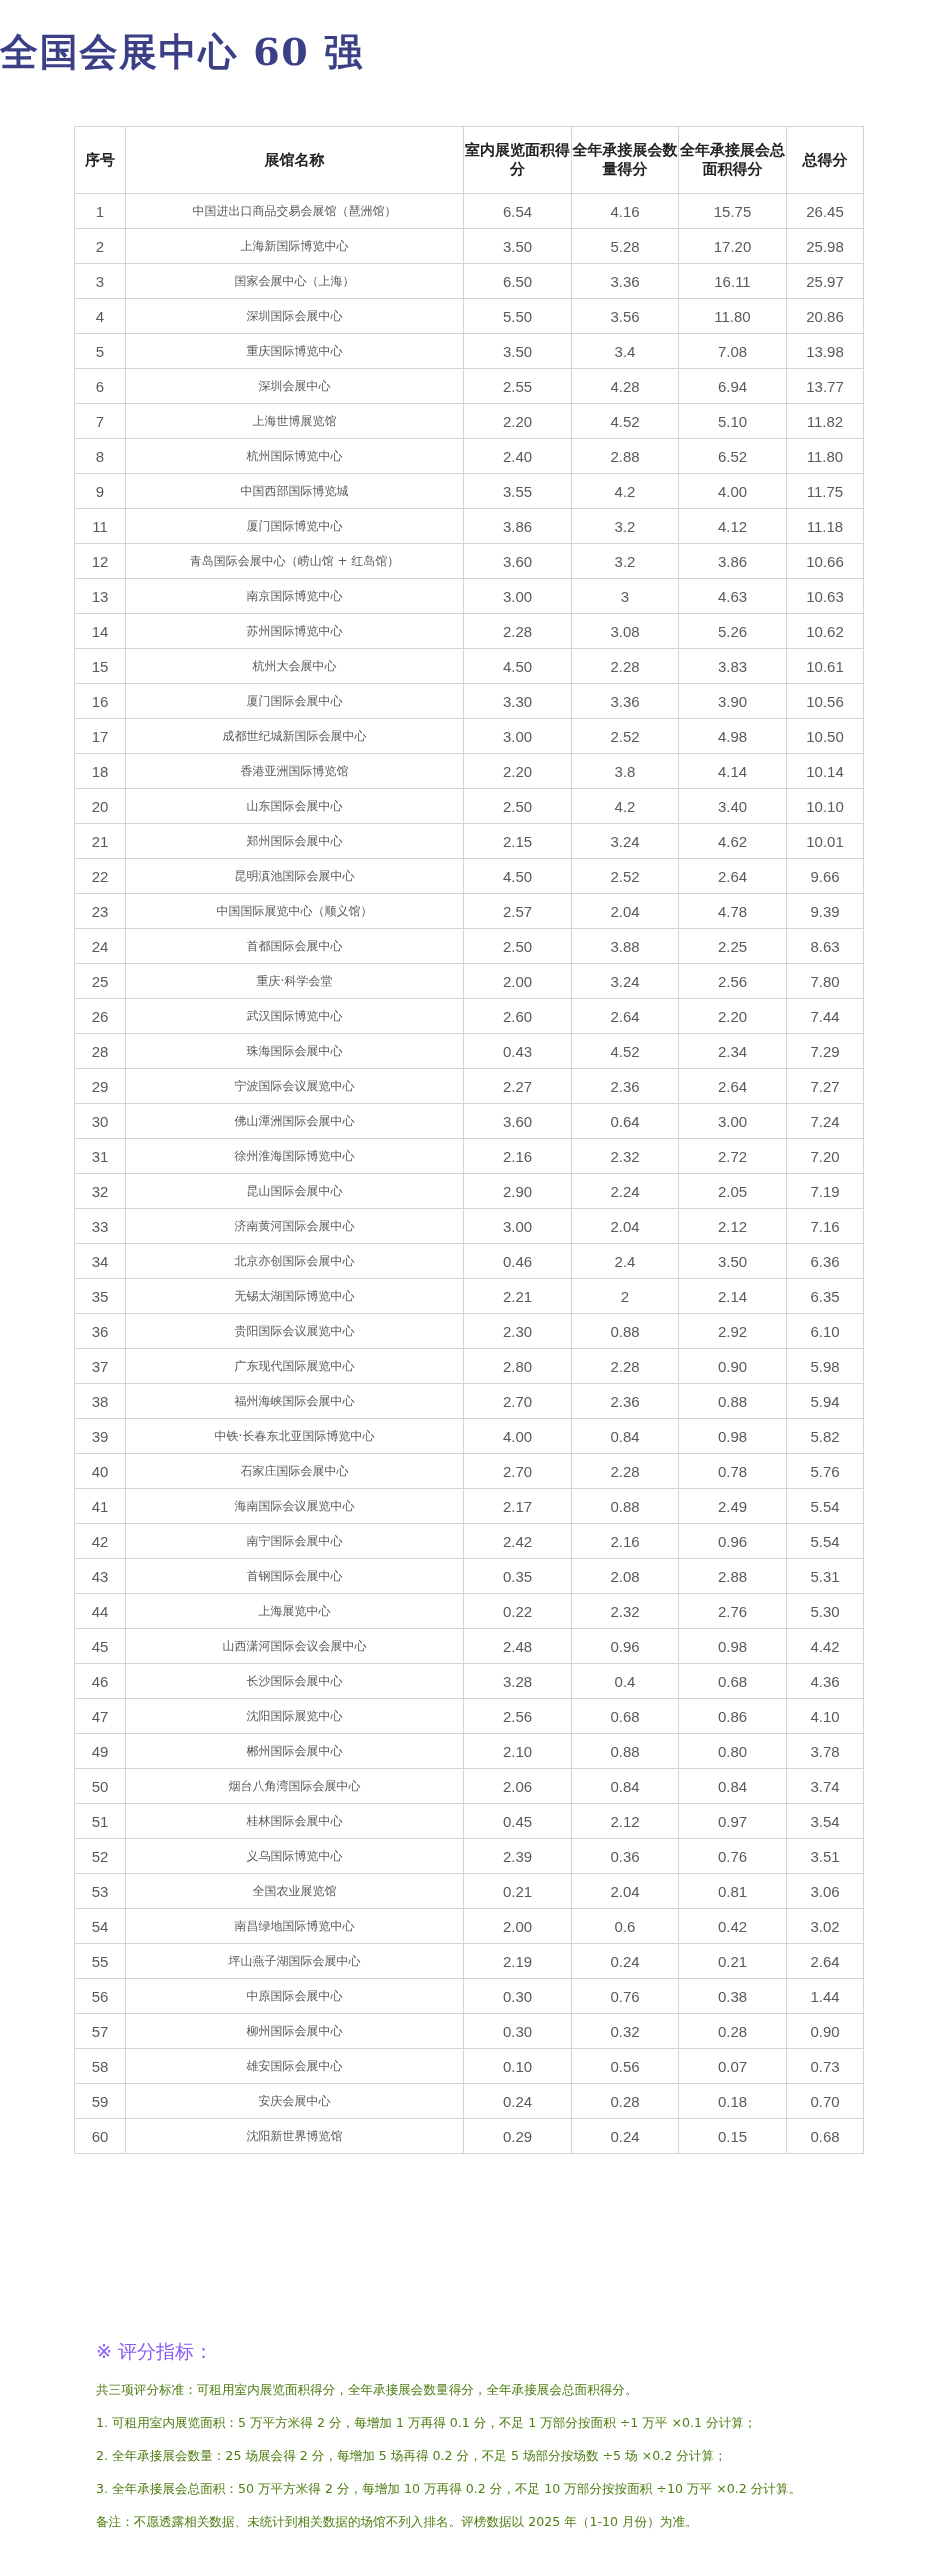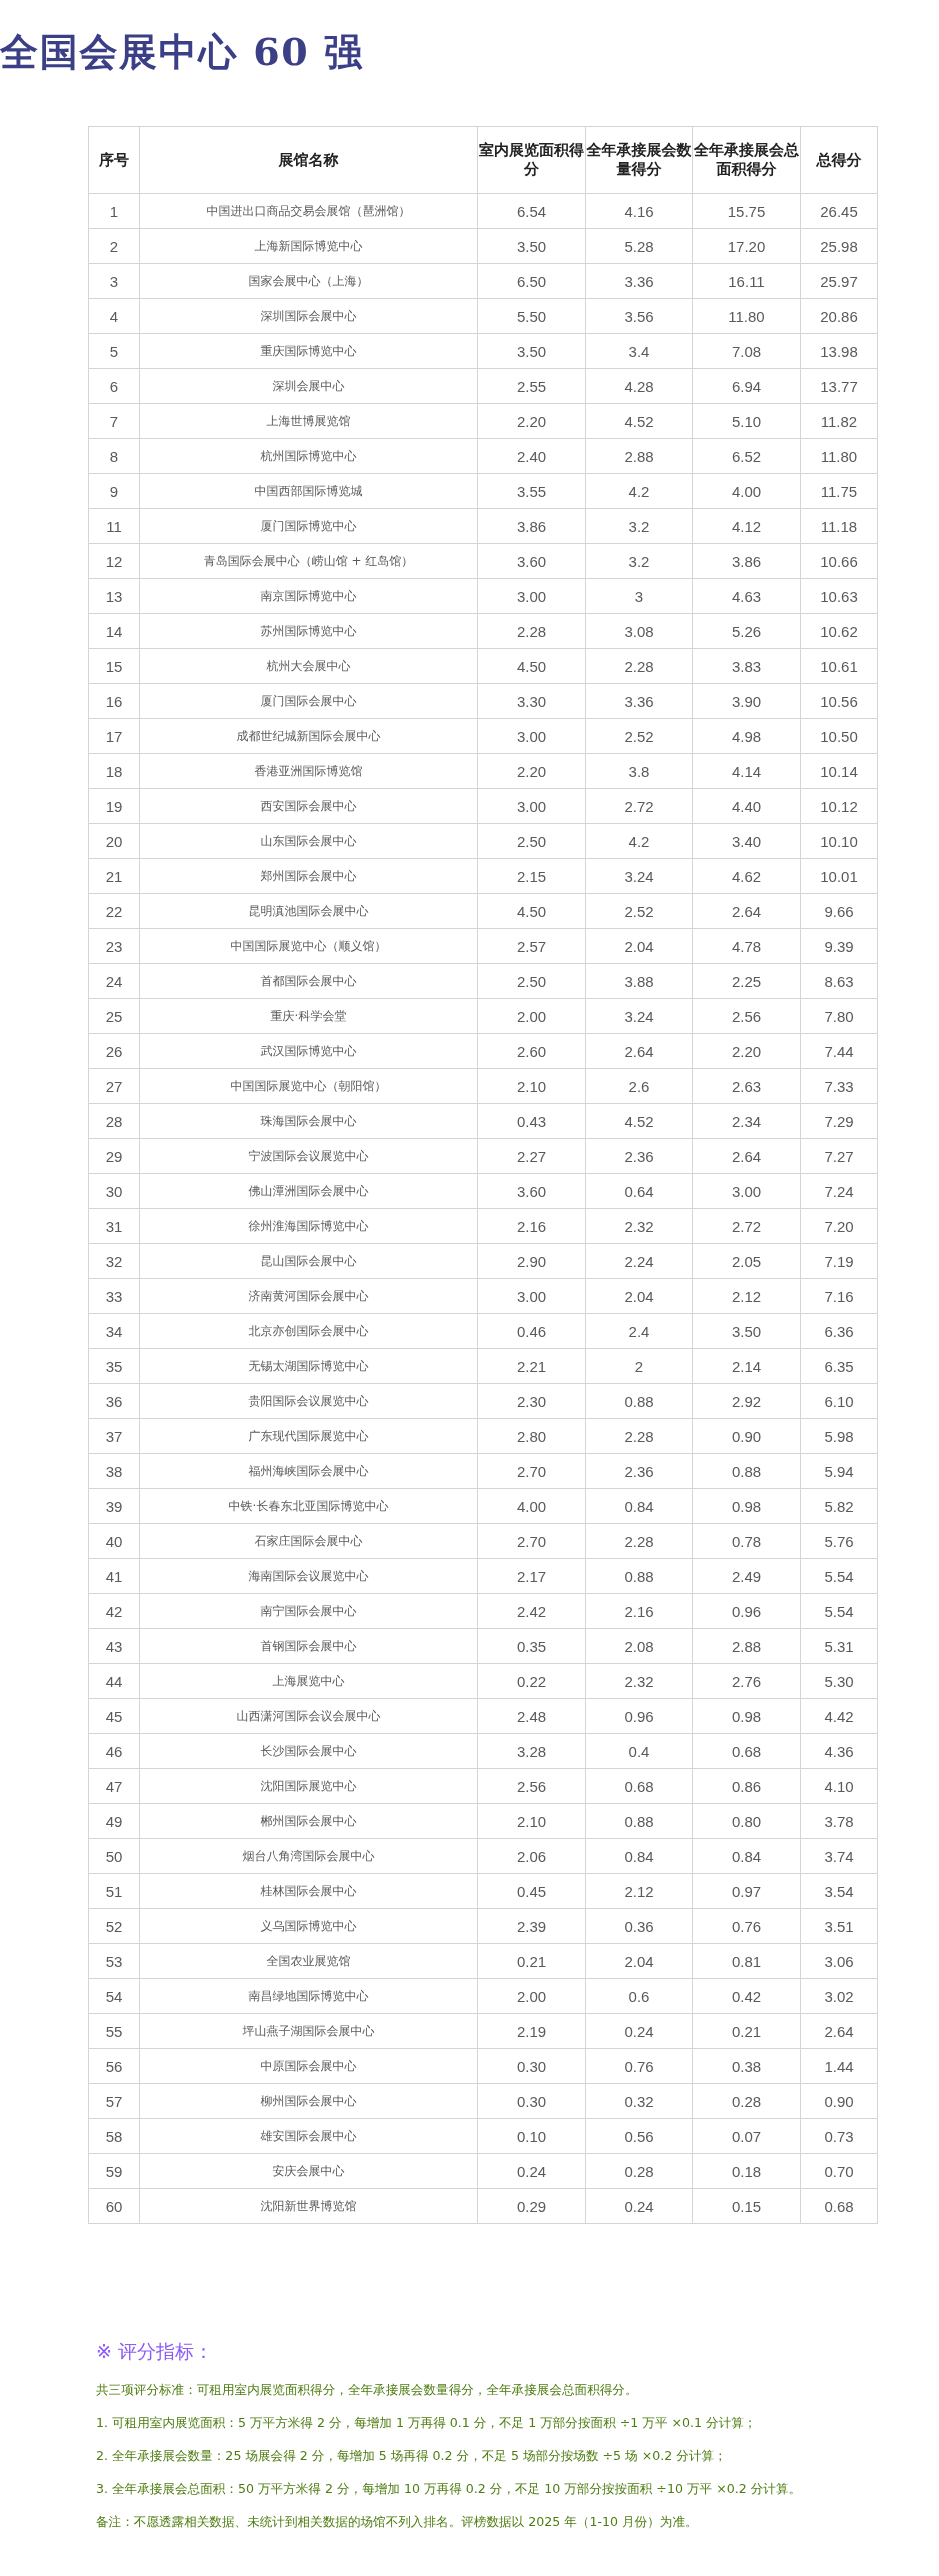--- a/index.html
+++ b/index.html
@@ -4,21 +4,21 @@
   <style>
     html, body { margin: 0; padding: 0; background: #ffffff; }
     body { width: 940px; height: 2576px; position: relative; font-family: "DejaVu Sans", "Liberation Sans", sans-serif; color: #555555; overflow: hidden; }
     .title {
       position: absolute; left: 0; top: 26px; width: 940px; text-align: left;
       font-family: "DejaVu Serif", "Liberation Serif", serif;
       font-size: 38px; font-weight: bold; color: #3b3f86; letter-spacing: 1.7px;
       line-height: 52px;
     }
     table.rank {
-      position: absolute; left: 88px; top: 126px; width: 789px;
+      position: absolute; left: 74px; top: 126px; width: 789px;
       border-collapse: collapse; table-layout: fixed;
     }
     table.rank th, table.rank td {
       border: 0.9px solid #d4d4d4; text-align: center; padding: 0; overflow: hidden; white-space: nowrap;
     }
     table.rank th {
       height: 66px; font-size: 15px; font-weight: bold; color: #222222; line-height: 19px; white-space: normal;
     }
     table.rank td {
       height: 34px; font-size: 15px; color: #5a5a5a; font-family: "Liberation Sans", sans-serif;
@@ -189,28 +189,20 @@
       </tr>
       <tr>
         <td>18</td>
         <td class="name">香港亚洲国际博览馆</td>
         <td>2.20</td>
         <td>3.8</td>
         <td>4.14</td>
         <td>10.14</td>
       </tr>
       <tr>
-        <td>19</td>
-        <td class="name">西安国际会展中心</td>
-        <td>3.00</td>
-        <td>2.72</td>
-        <td>4.40</td>
-        <td>10.12</td>
-      </tr>
-      <tr>
         <td>20</td>
         <td class="name">山东国际会展中心</td>
         <td>2.50</td>
         <td>4.2</td>
         <td>3.40</td>
         <td>10.10</td>
       </tr>
       <tr>
         <td>21</td>
         <td class="name">郑州国际会展中心</td>
@@ -251,28 +243,20 @@
         <td>2.56</td>
         <td>7.80</td>
       </tr>
       <tr>
         <td>26</td>
         <td class="name">武汉国际博览中心</td>
         <td>2.60</td>
         <td>2.64</td>
         <td>2.20</td>
         <td>7.44</td>
-      </tr>
-      <tr>
-        <td>27</td>
-        <td class="name">中国国际展览中心（朝阳馆）</td>
-        <td>2.10</td>
-        <td>2.6</td>
-        <td>2.63</td>
-        <td>7.33</td>
       </tr>
       <tr>
         <td>28</td>
         <td class="name">珠海国际会展中心</td>
         <td>0.43</td>
         <td>4.52</td>
         <td>2.34</td>
         <td>7.29</td>
       </tr>
       <tr>

